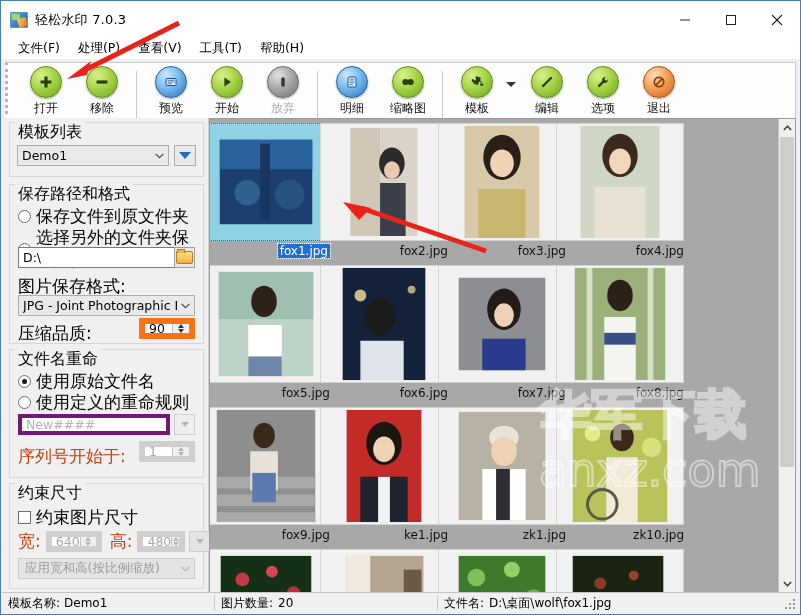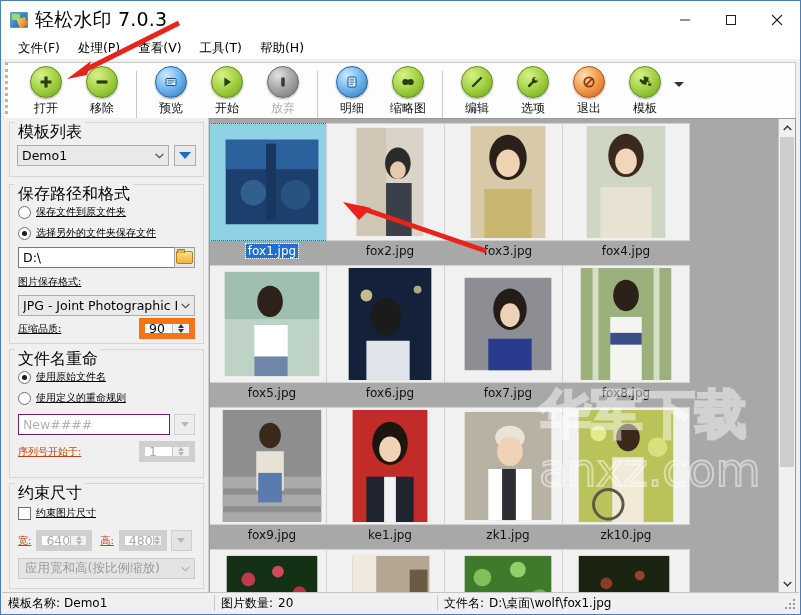--- a/index.html
+++ b/index.html
@@ -25,21 +25,21 @@
   }
   .app-icon:after{
     content:"";position:absolute;right:1px;bottom:1px;width:9px;height:9px;
     background:linear-gradient(135deg,#f7d25a,#e06a2b);
     transform:rotate(-20deg);border-radius:1px;
   }
   .app-icon:before{
     content:"";position:absolute;left:2px;top:2px;width:8px;height:6px;
     background:#9bd96a;border-radius:1px;
   }
-  .title-text{font-size:19px;color:#000;letter-spacing:0.2px;}
+  .title-text{font-size:13px;color:#000;letter-spacing:0.2px;}
   .wbtns{position:absolute;right:0;top:0;height:37px;display:flex;}
   .wbtn{width:46px;height:37px;display:flex;align-items:center;justify-content:center;}
   .wbtn svg{display:block;}
   
   .menubar{
     height:21px;background:#ffffff;display:flex;align-items:center;
     padding-left:8px;
   }
   .menu-item{
     font-size:12.5px;padding:2px 9px 3px 9px;color:#000;white-space:nowrap;
@@ -85,37 +85,37 @@
   }
   
   .gbox{
     position:absolute;left:4px;right:4px;border:1px solid #d6d6d6;background:transparent;
   }
   .gtitle{
     position:absolute;top:-1px;left:5px;font-size:16px;background:#f0f0f0;
     padding:0 3px;color:#000;
   }
   .row{display:flex;align-items:center;}
-  .lbl{font-size:10px;color:#000;text-decoration:underline;}
+  .lbl{font-size:17px;color:#000;}
   .lbl.dim{color:#c2410c;}
   .combo{
     height:21px;background:#e9e9e9;border:1px solid #adadad;display:flex;align-items:center;
     font-size:12.5px;padding-left:4px;color:#000;box-sizing:border-box;position:relative;
     overflow:hidden;white-space:nowrap;
   }
   .combo .cv{flex:1;overflow:hidden;text-overflow:clip;white-space:nowrap;}
   .combo-arrow{
     width:17px;height:100%;display:flex;align-items:center;justify-content:center;flex:none;
   }
   .combo.dis{background:#e4e4e4;border-color:#cbcbcb;color:#9a9a9a;padding-left:6px;}
   .txtbox{
     height:21px;background:#fff;border:1px solid #7a7a7a;display:flex;align-items:center;
     font-size:12.5px;padding-left:4px;color:#000;box-sizing:border-box;
   }
-  .txtbox.dis{background:#fff;border:1px solid #701a75;color:#b2b2b2;}
+  .txtbox.dis{background:#fff;border:4px solid #701a75;color:#b2b2b2;}
   .btn-sq{
     width:21px;height:21px;border:1px solid #adadad;background:#e9e9e9;flex:none;
     display:flex;align-items:center;justify-content:center;box-sizing:border-box;
   }
   .btn-blue{
     width:22px;height:21px;background:#e9e9e9;border:1px solid #adadad;
     display:flex;align-items:center;justify-content:center;box-sizing:border-box;
   }
   .tri-blue{width:0;height:0;border-left:6px solid transparent;border-right:6px solid transparent;border-top:7px solid #1a6fc4;}
   .tri-dn{width:0;height:0;border-left:4px solid transparent;border-right:4px solid transparent;border-top:5px solid #3a3a3a;}
@@ -153,21 +153,21 @@
   .thumbpane{
     flex:1;background:#a8a8a8;position:relative;overflow:hidden;
     border:1px solid #9a9a9a;box-sizing:border-box;
   }
   .grid{
     position:absolute;left:0;top:0;right:17px;bottom:0;padding:4px 0 0 4px;
     box-sizing:border-box;
   }
   .cell{
     width:116px;height:140px;float:left;margin:0 2px 2px 0;
-    display:flex;flex-direction:column;align-items:center;
+    display:flex;flex-direction:column;align-items:flex-end;
   }
   .thumb{
     width:128px;height:118px;background:#f1f1f1;border:1px solid #d2d2d2;
     box-sizing:border-box;display:flex;align-items:center;justify-content:center;
     overflow:hidden;position:relative;
   }
   .thumb.sel{background:#8fd2e6;border:1px dotted #2f6f93;}
   .cap{font-size:12px;color:#111;margin-top:3px;white-space:nowrap;line-height:14px;}
   .cap.sel{background:#1e6fd0;color:#fff;padding:0 2px;outline:1px dotted #fff;}
   .ph{width:100%;height:100%;}
@@ -311,20 +311,32 @@
         <div class="tlabel">缩略图</div>
       </div>
     </div>
 
     <div class="tsep"></div>
 
     <div class="tbgroup">
       <div class="tbtn">
         <div class="tico ico-green">
           <svg width="16" height="16" viewBox="0 0 16 16">
+              <path d="M6.6 2.4h2.8v1.9a1.2 1.2 0 1 1 1.9 1v1.8h1.9a1.2 1.2 0 1 0 1 1.9v2.8H11.3v-1.9a1.2 1.2 0 1 0-1.9-1v1.9H6.6v-1.9a1.2 1.2 0 1 1-1.9-1V8.1H2.8V5.3h1.9a1.2 1.2 0 1 0 1.9-1z" fill="#27400a"></path>
+            </svg>
+        </div>
+        <div class="tlabel">模板</div>
+      </div>
+      <div class="tcaret"></div>
+    </div>
+
+    <div class="tbgroup">
+      <div class="tbtn">
+        <div class="tico ico-green">
+          <svg width="16" height="16" viewBox="0 0 16 16">
               <line x1="4" y1="12" x2="12" y2="4" stroke="#27400a" stroke-width="2.4" stroke-linecap="round"></line>
             </svg>
         </div>
         <div class="tlabel">编辑</div>
       </div>
       <div class="tbtn">
         <div class="tico ico-green">
           <svg width="16" height="16" viewBox="0 0 16 16">
               <path d="M10.8 3.2a3 3 0 0 0-3.6 3.9L3.3 11a1.2 1.2 0 1 0 1.7 1.7l3.9-3.9a3 3 0 0 0 3.9-3.6L11.2 6.9 9.1 4.8z" fill="#27400a"></path>
             </svg>
@@ -333,32 +345,20 @@
       </div>
       <div class="tbtn">
         <div class="tico ico-orange">
           <svg width="16" height="16" viewBox="0 0 16 16">
               <circle cx="8" cy="8" r="4.7" fill="none" stroke="#8a3a08" stroke-width="1.7"></circle>
               <line x1="4.7" y1="11.3" x2="11.3" y2="4.7" stroke="#8a3a08" stroke-width="1.7"></line>
             </svg>
         </div>
         <div class="tlabel">退出</div>
       </div>
-    </div>
-
-    <div class="tbgroup">
-      <div class="tbtn">
-        <div class="tico ico-green">
-          <svg width="16" height="16" viewBox="0 0 16 16">
-              <path d="M6.6 2.4h2.8v1.9a1.2 1.2 0 1 1 1.9 1v1.8h1.9a1.2 1.2 0 1 0 1 1.9v2.8H11.3v-1.9a1.2 1.2 0 1 0-1.9-1v1.9H6.6v-1.9a1.2 1.2 0 1 1-1.9-1V8.1H2.8V5.3h1.9a1.2 1.2 0 1 0 1.9-1z" fill="#27400a"></path>
-            </svg>
-        </div>
-        <div class="tlabel">模板</div>
-      </div>
-      <div class="tcaret"></div>
     </div>
   </div>
 
   <div class="body">
 
     <div class="sidebar">
 
       <div class="gbox" style="top:4px;height:53px;">
         <div class="gtitle">模板列表</div>
         <div class="row" style="position:absolute;left:7px;right:7px;top:22px;">

